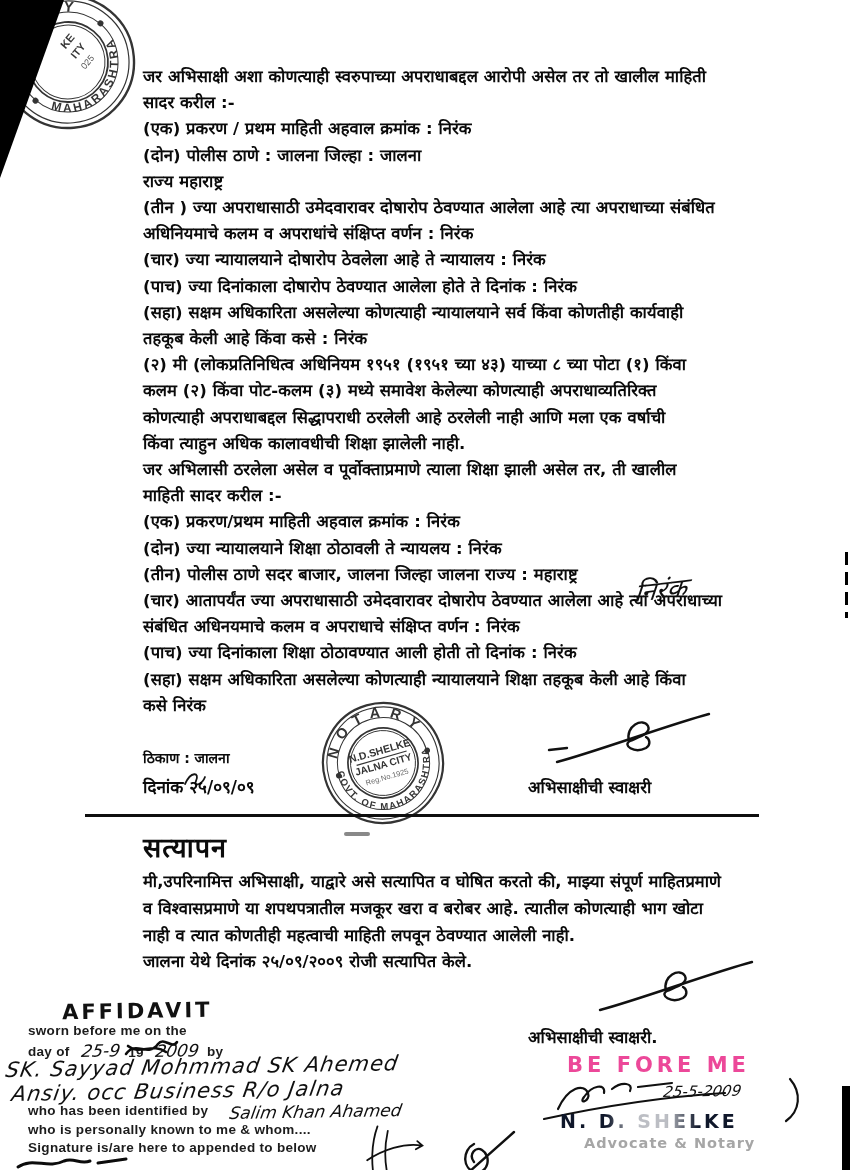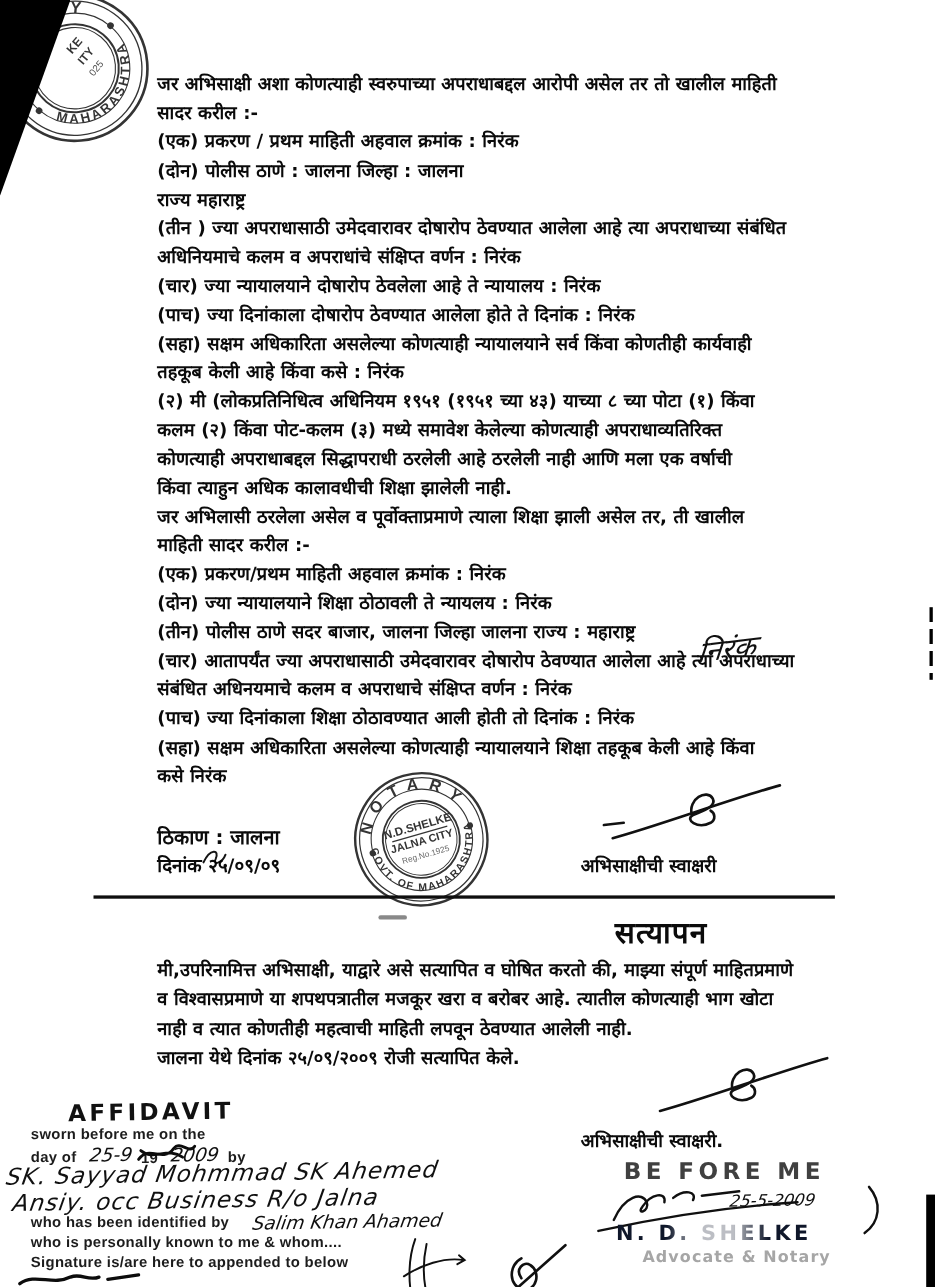--- a/index.html
+++ b/index.html
@@ -5,37 +5,37 @@
   html,body{margin:0;padding:0;background:#ffffff;}
   .page{position:relative;width:850px;height:1170px;background:#fff;overflow:hidden;
         font-family:"DejaVu Sans","Liberation Sans",sans-serif;color:#0b0b0b;}
   .abs{position:absolute;}
   
   .body-block{left:143px;top:64px;width:600px;}
   .doc-line{font-size:16.5px;line-height:26.2px;font-weight:600;letter-spacing:.1px;
             white-space:nowrap;color:#0a0a0a;}
   .verify-block{left:143px;top:869px;width:620px;}
   .verify-block .doc-line{line-height:26.8px;}
-  .heading{left:143px;top:828px;width:500px;text-align:right;font-size:27px;font-weight:800;
+  .heading{left:143px;top:828px;width:500px;text-align:left;font-size:27px;font-weight:800;
            letter-spacing:1px;}
-  .place-line{left:143px;top:748px;font-size:18px;font-weight:700;}
+  .place-line{left:143px;top:748px;font-size:14px;font-weight:700;}
   .date-line{left:143px;top:775px;font-size:17px;font-weight:700;}
   .sign-label{font-size:16.5px;font-weight:600;}
   
   .hw{font-style:italic;font-weight:500;color:#101010;transform:skewX(-10deg) rotate(-1deg);
       transform-origin:left bottom;white-space:nowrap;}
   .hw-nirank{left:633px;top:574px;font-size:26px;transform:skewX(-12deg) rotate(-7deg);}
   .hw-big{font-size:21px;letter-spacing:1px;}
   .hw-mid{font-size:17px;}
   
   .stamp-print{font-family:"Liberation Sans",sans-serif;font-weight:700;font-size:13.5px;
                color:#1c1c1c;letter-spacing:.3px;white-space:nowrap;}
   .affidavit-stamp{left:62px;top:999px;font-size:21px;font-weight:800;letter-spacing:3px;
                    transform:rotate(-1deg);color:#111;}
-  .before-me{left:567px;top:1053px;font-size:21px;font-weight:800;letter-spacing:4px;color:#404040;}
+  .before-me{left:567px;top:1053px;font-size:21px;font-weight:800;letter-spacing:4px;color:#ec4899;}
   .notary-name{left:560px;top:1110px;font-size:19px;font-weight:800;letter-spacing:3px;color:#0f172a;
      -webkit-mask-image:linear-gradient(90deg,#000 0 26%,rgba(0,0,0,.28) 42% 60%,#000 78%);
      mask-image:linear-gradient(90deg,#000 0 26%,rgba(0,0,0,.28) 42% 60%,#000 78%);}
   .notary-title{left:584px;top:1135px;font-size:14.5px;font-weight:700;letter-spacing:1px;color:#a6a6a6;}
   .notary-addr{left:558px;top:1187px;font-size:14px;font-weight:700;color:#b0b0b0;letter-spacing:.5px;}
   .dayof-row{left:28px;top:1041px;display:flex;align-items:center;gap:10px;}
   .ident-row{left:28px;top:1103px;display:flex;align-items:flex-start;gap:20px;}
   .struck{position:relative;display:inline-block;}
   
   .separator{left:85px;top:814px;width:674px;height:3px;background:#0e0e0e;}

